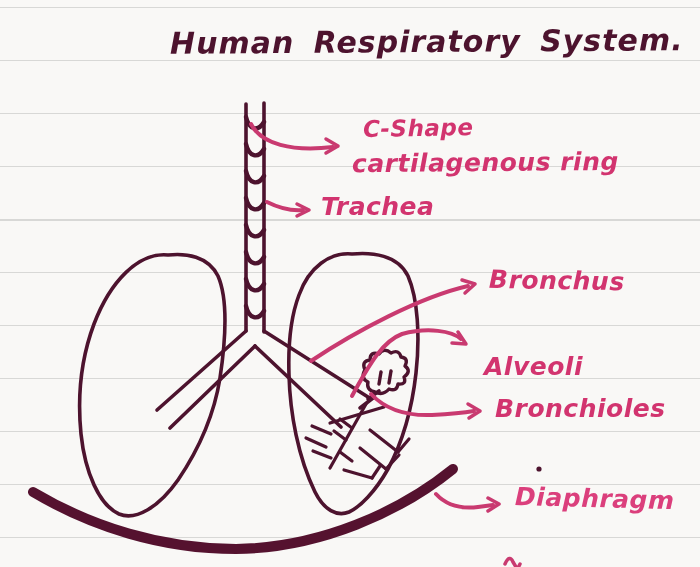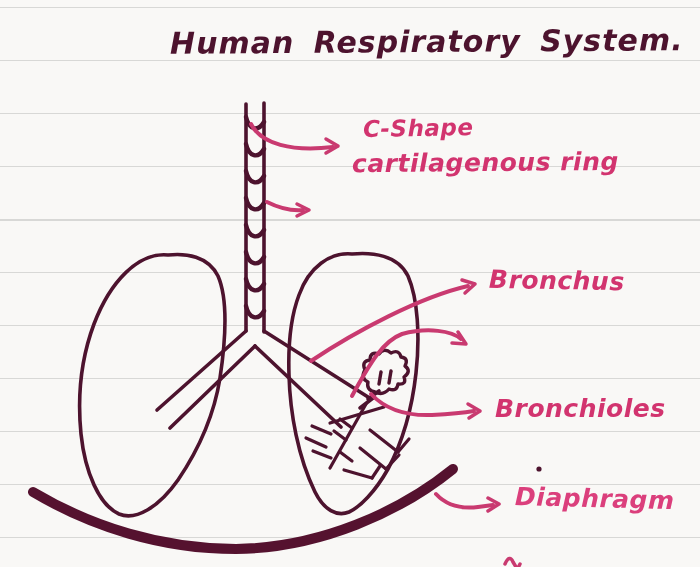--- a/index.html
+++ b/index.html
@@ -154,21 +154,23 @@
 
       <path stroke-width="3.5" d="M505,564 C508,557 511,557 513,562 L516,567 M519,566 L520,564"></path>
     </g>
   </svg>
 
   <div class="hand title" style="left:170px;top:26px;">Human Respiratory System.</div>
 
   <div class="hand pink lbl-sm" style="left:363px;top:116px;transform:rotate(-1deg);">C-Shape</div>
   <div class="hand pink lbl" style="left:352px;top:150px;transform:rotate(-0.5deg);">cartilagenous ring</div>
 
+  <div class="hand pink lbl" style="left:321px;top:194px;">Trachea</div>
 
   <div class="hand pink lbl" style="left:489px;top:268px;transform:rotate(1deg);">Bronchus</div>
 
+  <div class="hand pink lbl" style="left:484px;top:354px;">Alveoli</div>
 
   <div class="hand pink lbl" style="left:495px;top:396px;font-style:italic;">Bronchioles</div>
 
   <div class="hand pink2 lbl" style="left:515px;top:486px;transform:rotate(1.5deg);">Diaphragm</div>
 
 </div>
 
 </body></html>

